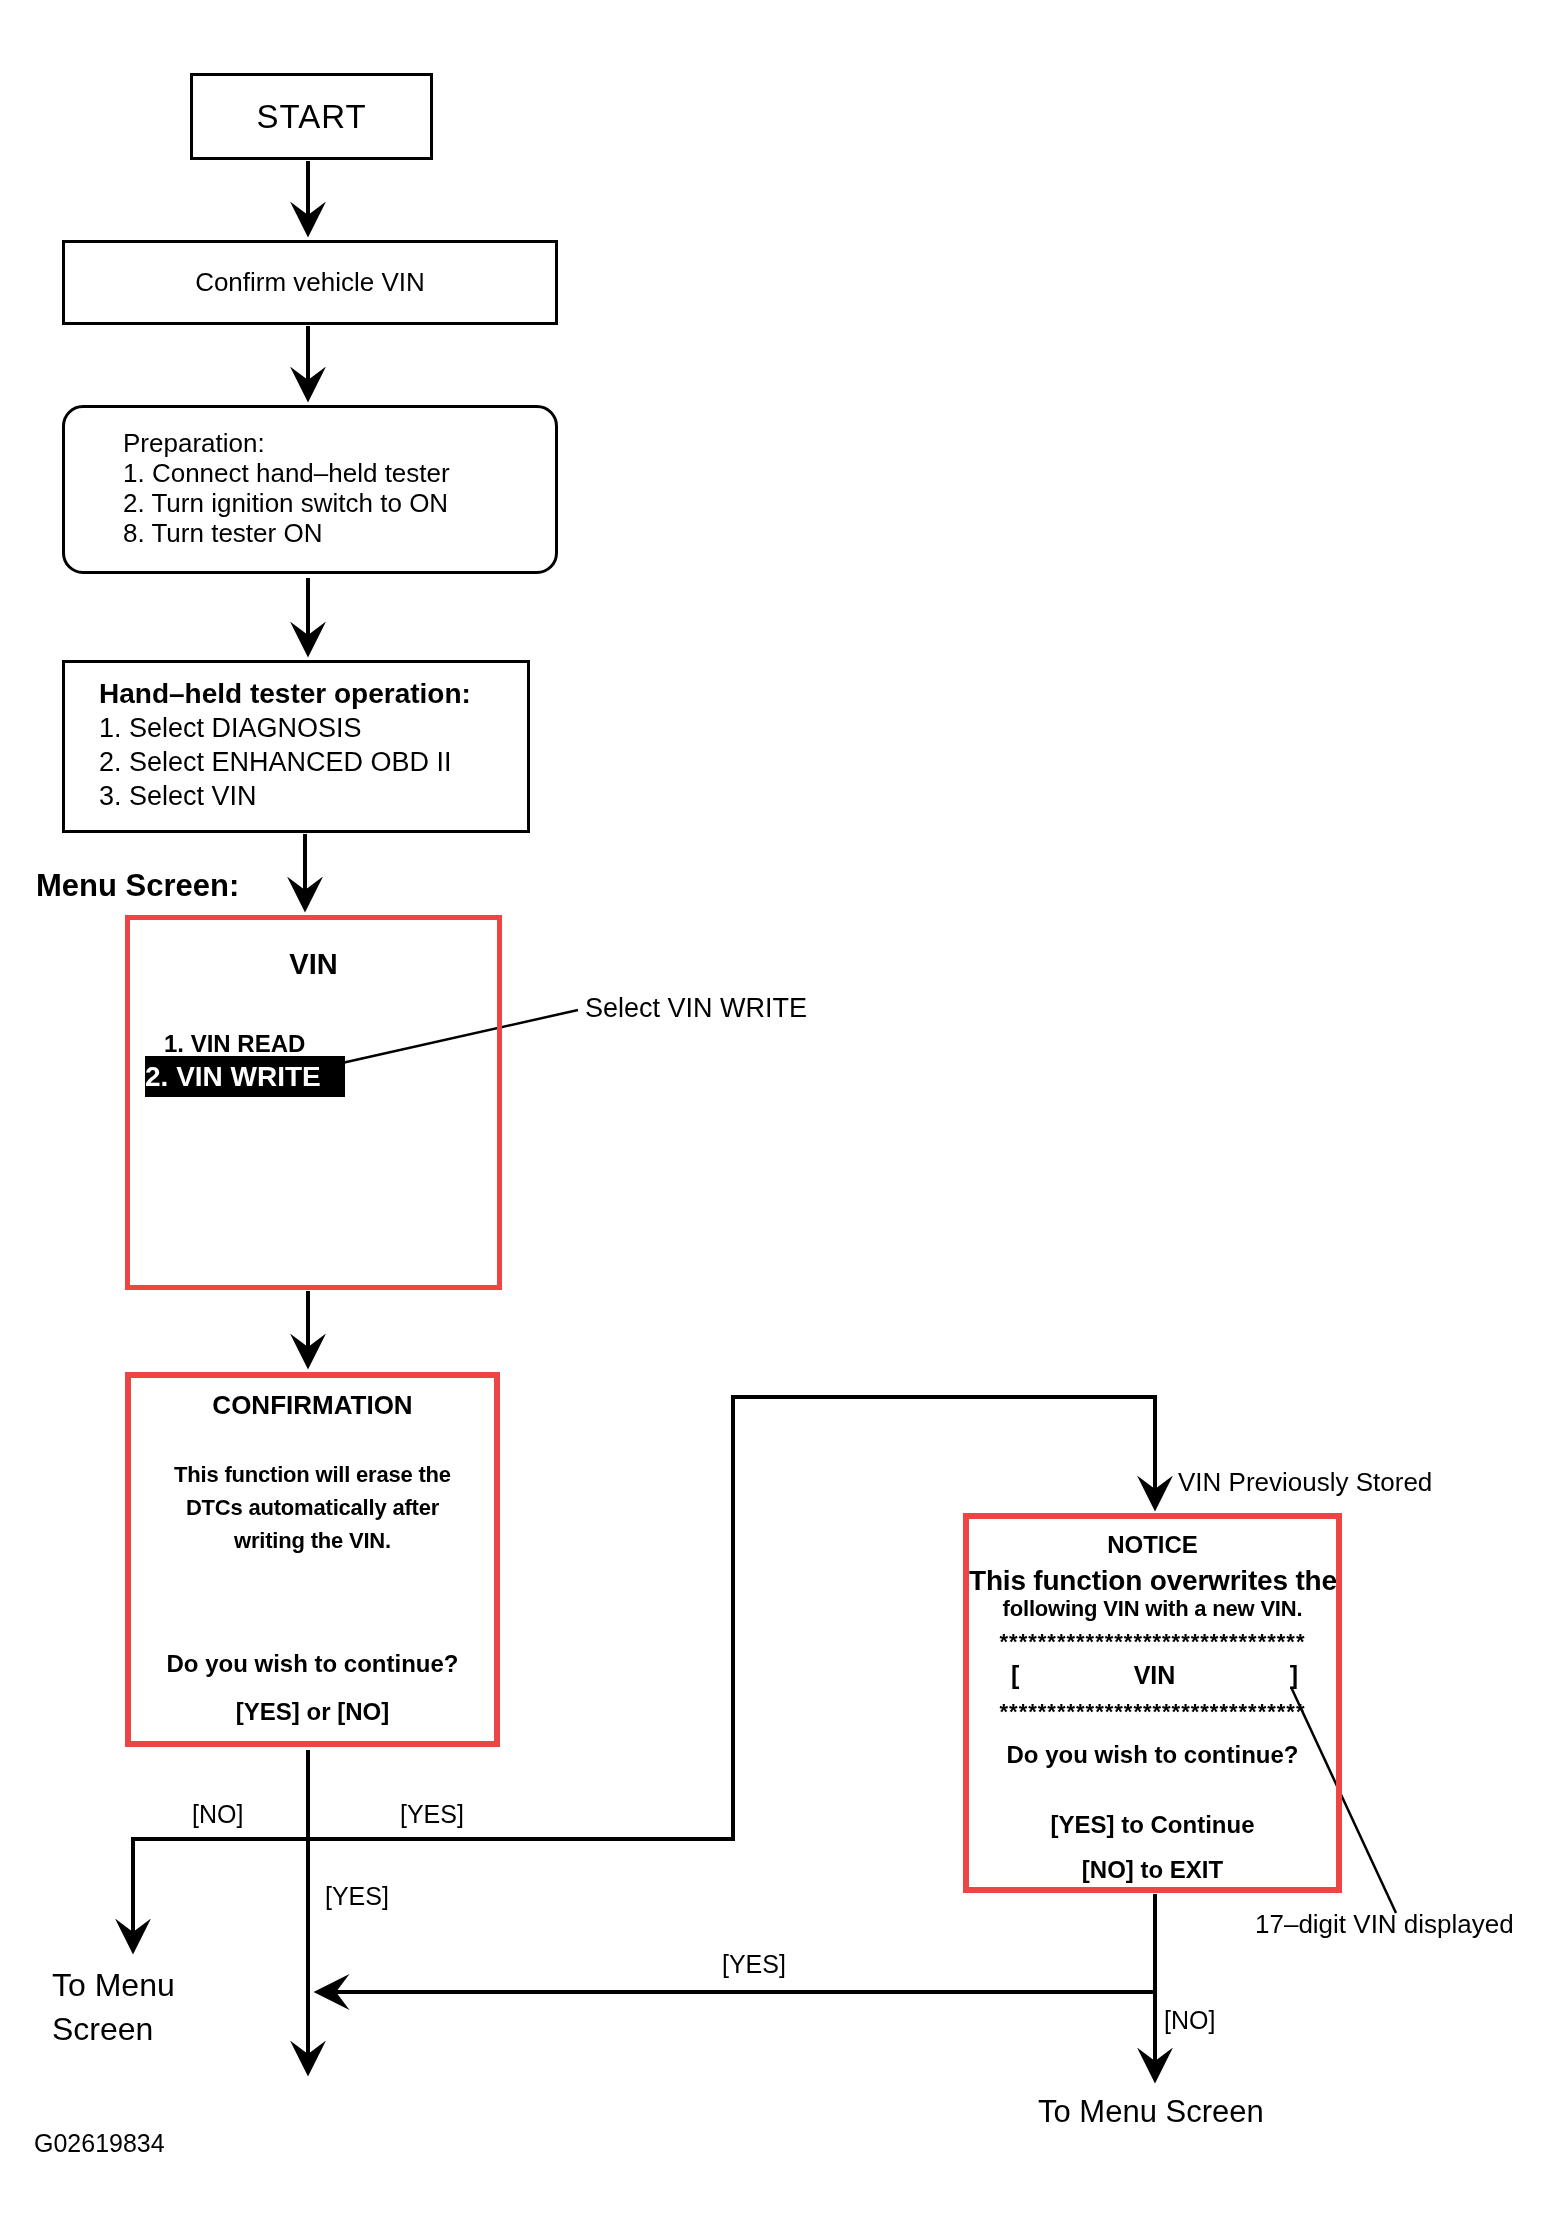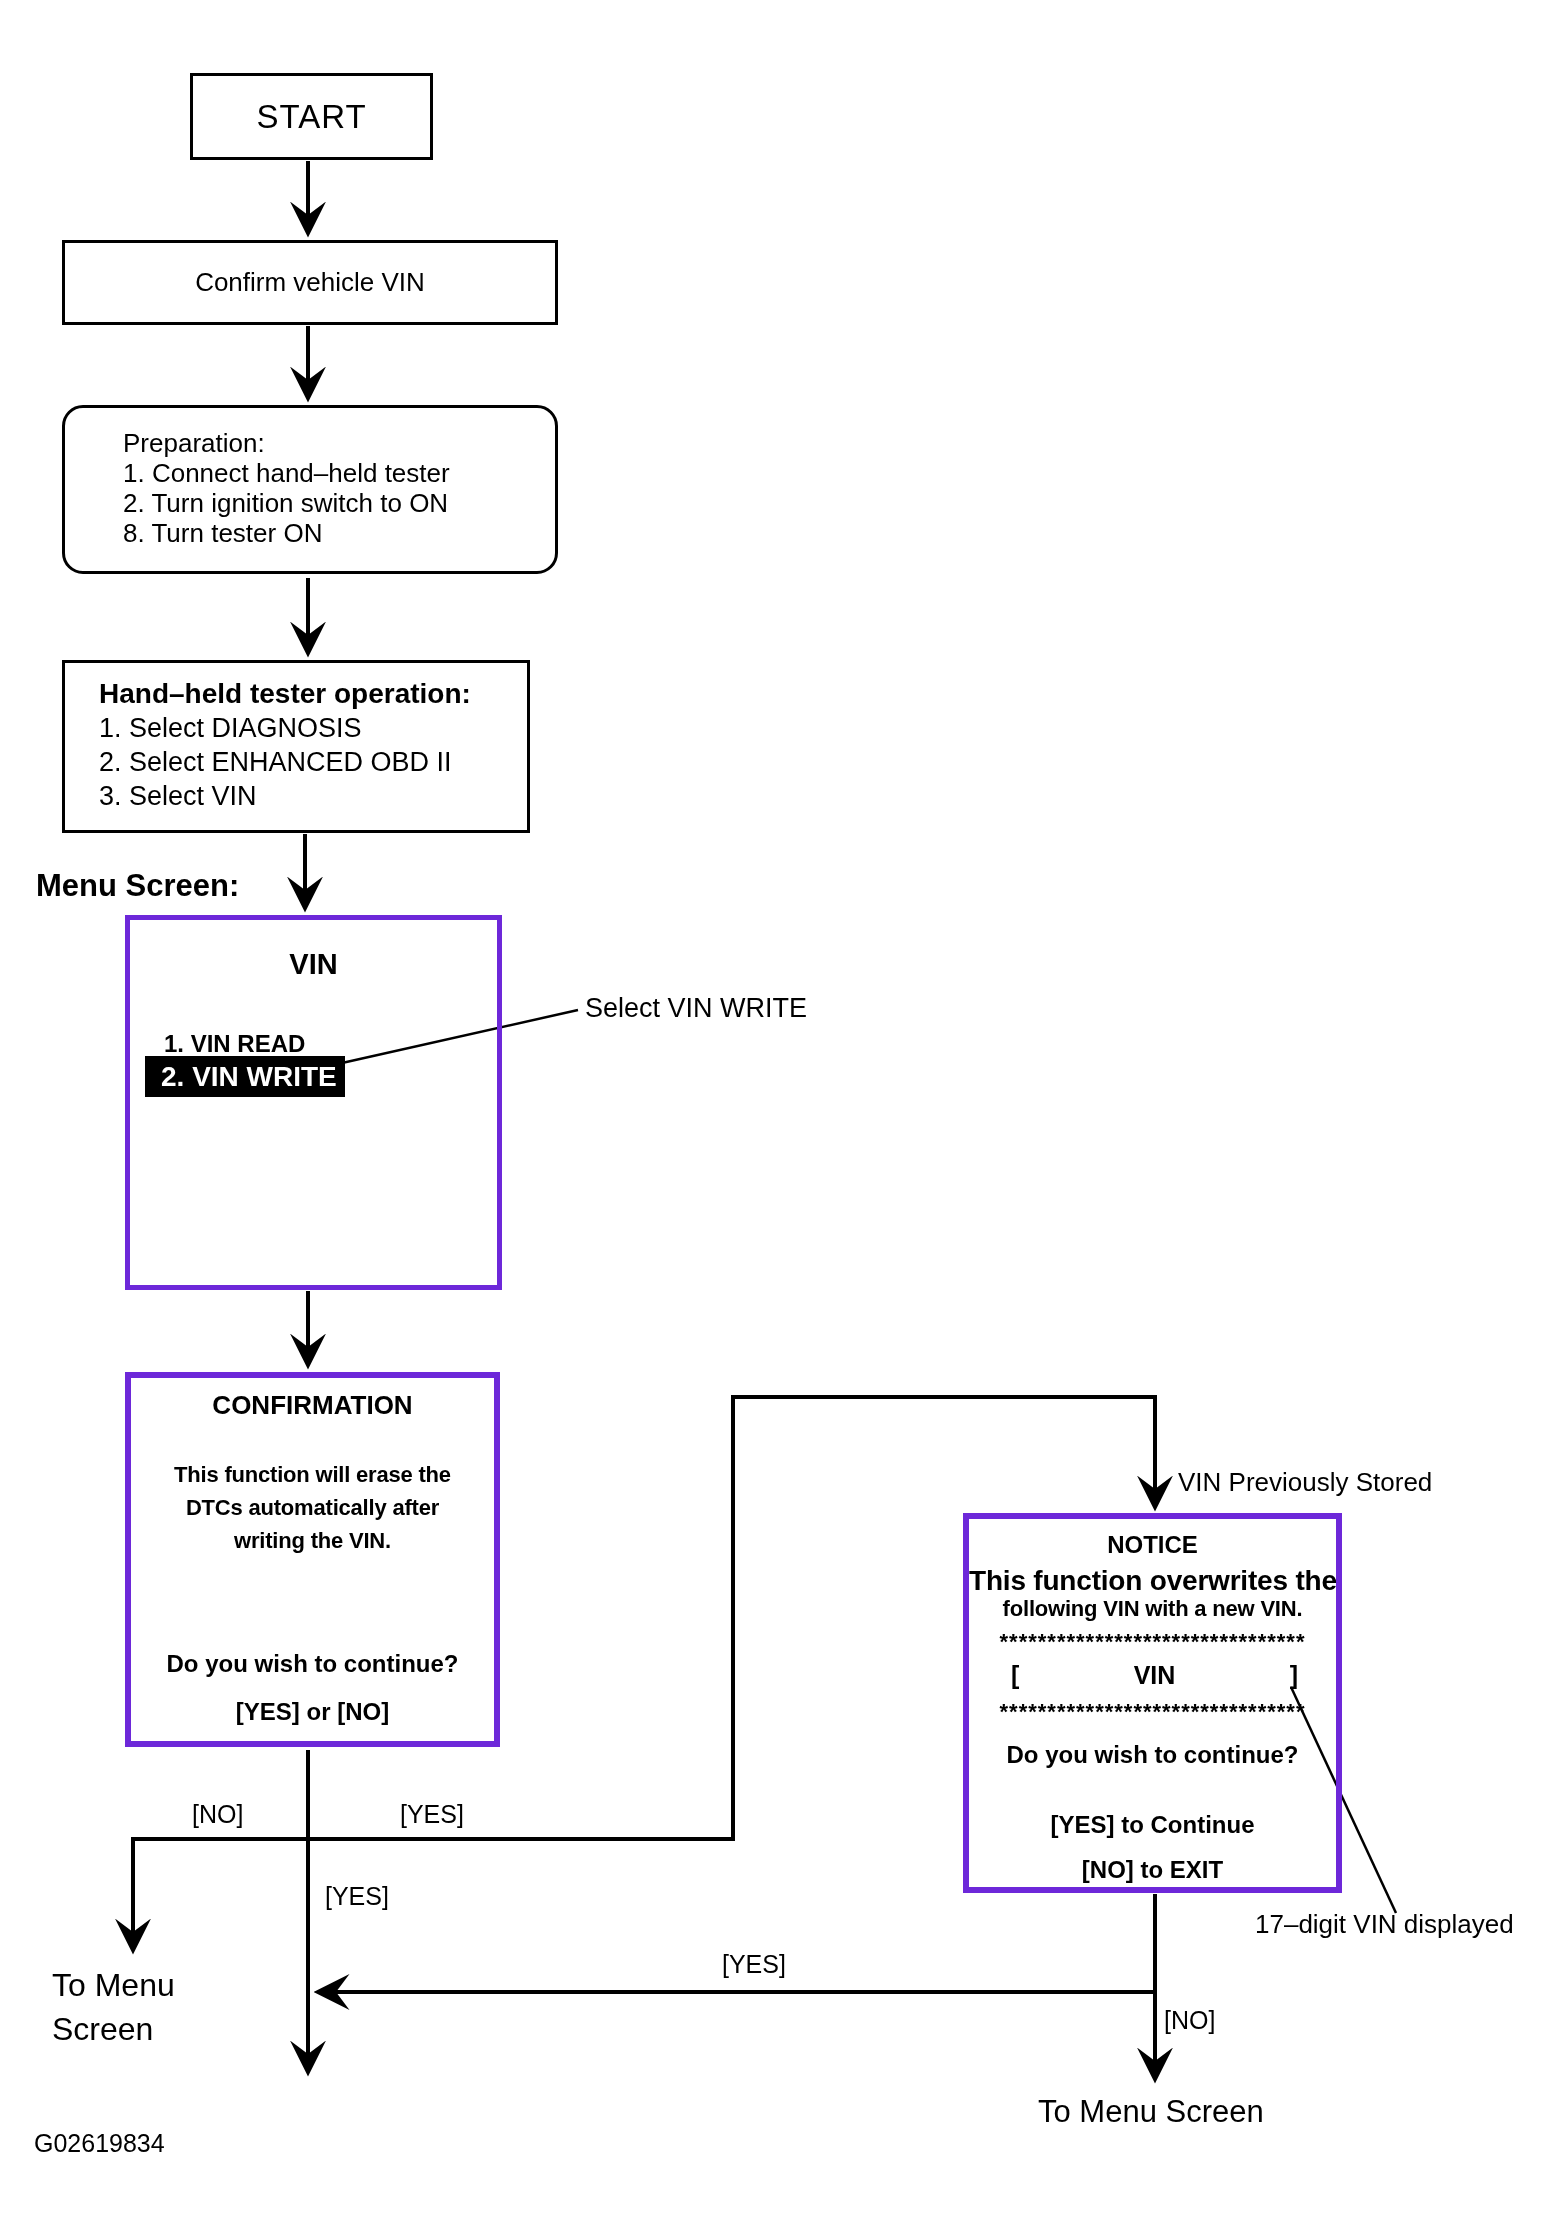--- a/index.html
+++ b/index.html
@@ -7,37 +7,37 @@
     position:relative;
     width:1550px;height:2231px;
     background:#fff;
     font-family:"Liberation Sans","DejaVu Sans",sans-serif;
     color:#000;
     overflow:hidden;
   }
   #wires{position:absolute;left:0;top:0;z-index:1;}
   .box{position:absolute;background:transparent;box-sizing:border-box;z-index:2;}
   .thin{border:3px solid #000;}
-  .thick{border:6px solid #6d28d9;}
+  .thick{border:6px solid #ef4444;}
   .center-flex{display:flex;align-items:center;justify-content:center;}
   .abs{position:absolute;z-index:2;white-space:nowrap;}
   .line{position:absolute;left:0;right:0;text-align:center;white-space:nowrap;}
 
   #start-box{left:190px;top:73px;width:243px;height:87px;font-size:33px;letter-spacing:1px;}
   #confirm-box{left:62px;top:240px;width:496px;height:85px;font-size:26px;}
   #prep-box{left:62px;top:405px;width:496px;height:169px;font-size:26px;line-height:30px;padding:20px 10px 0 58px;border-radius:21px;}
   #tester-box{left:62px;top:660px;width:468px;height:173px;font-size:27px;line-height:34px;padding:14px 16px 0 34px;}
   #tester-box .ttl{font-size:28px;font-weight:bold;}
   #menu-label{left:36px;top:868px;font-size:31px;font-weight:bold;}
 
   #vin-box{left:125px;top:915px;width:377px;height:375px;border-width:5px;}
   #vin-title{top:28px;font-size:29px;font-weight:bold;}
   #vin-opt1{position:absolute;left:34px;top:110px;font-size:24px;font-weight:bold;white-space:nowrap;}
   #vin-hl{position:absolute;left:15px;top:136px;width:200px;height:41px;background:#000;color:#fff;
-          font-size:28px;font-weight:bold;line-height:41px;padding-left:16px;box-sizing:border-box;white-space:nowrap;}
+          font-size:28px;font-weight:bold;line-height:41px;box-sizing:border-box;white-space:nowrap;}
 
   #conf-box{left:125px;top:1372px;width:375px;height:375px;}
   #conf-box .line{font-weight:bold;}
   #c-title{top:12px;font-size:26px;}
   #c-l1{top:84px;font-size:22px;letter-spacing:-0.2px;}
   #c-l2{top:117px;font-size:22px;letter-spacing:-0.2px;}
   #c-l3{top:150px;font-size:22px;letter-spacing:-0.2px;}
   #c-q{top:272px;font-size:24px;}
   #c-opt{top:320px;font-size:24px;}
 

